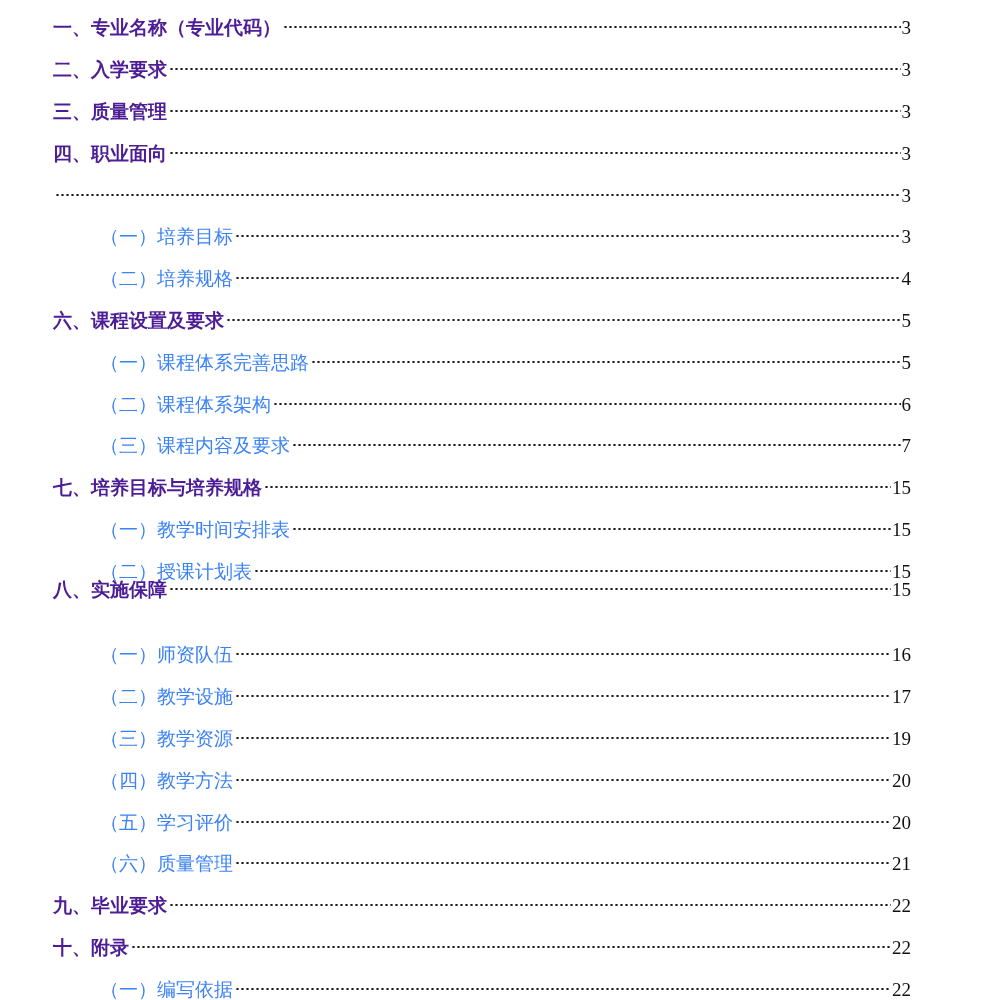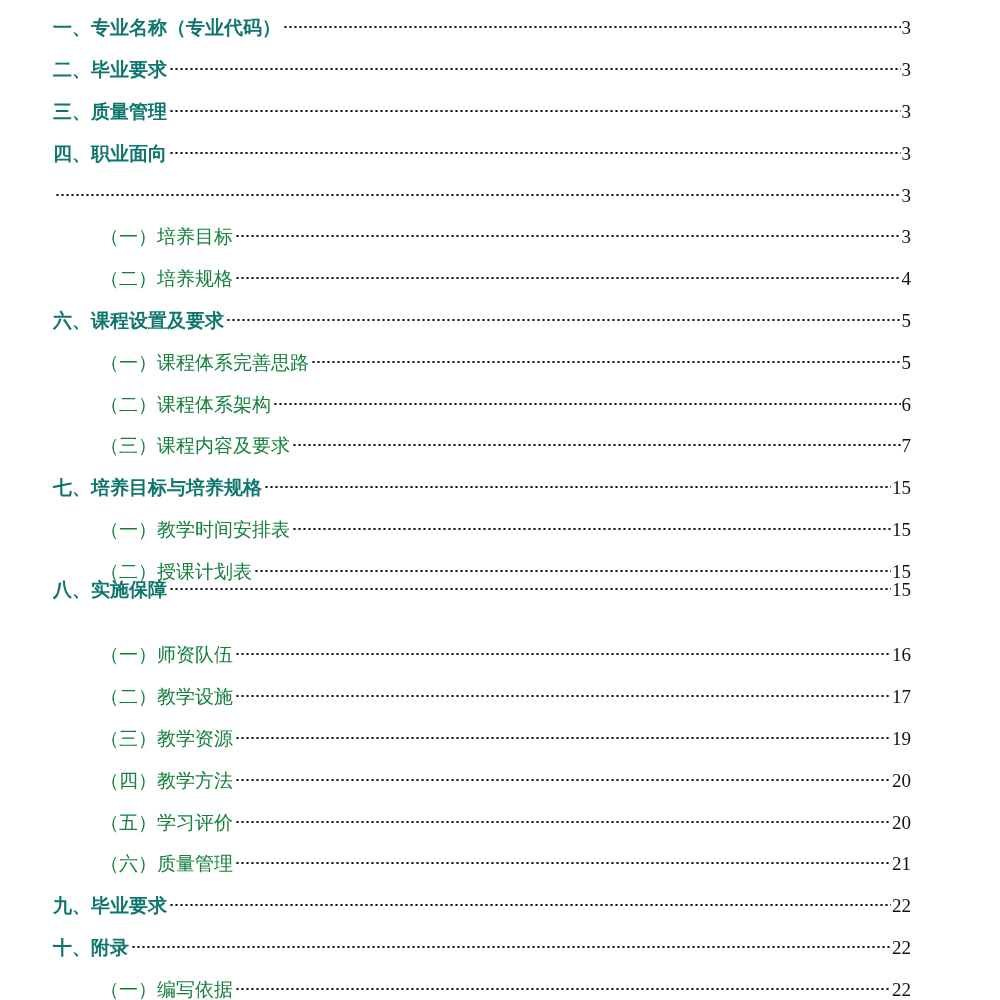--- a/index.html
+++ b/index.html
@@ -39,26 +39,26 @@
     .level-2 .inner { left: 100px; }
     .toc-label {
       white-space: nowrap;
       flex: 0 0 auto;
       font-size: 19px;
       line-height: 30px;
     }
     .level-1 .toc-label {
       font-family: "DejaVu Sans", "Liberation Sans", sans-serif;
       font-weight: bold;
-      color: #0f766e;
+      color: #4c1d95;
     }
     .level-2 .toc-label {
       font-family: "DejaVu Serif", "Liberation Serif", serif;
       font-weight: normal;
-      color: #15803d;
+      color: #3b82f6;
     }
     .leader {
       flex: 1 1 auto;
       height: 30px;
       margin: 0 1px 0 2px;
       background-image: radial-gradient(circle, #1a1a1a 1px, transparent 1.3px);
       background-size: 5px 4px;
       background-repeat: repeat-x;
       background-position: 0 21px;
     }
@@ -78,21 +78,21 @@
   <div class="toc-row level-1" style="top:4px">
       <div class="inner">
         <span class="toc-label">一、专业名称（专业代码）</span>
         <span class="leader"></span>
         <span class="toc-page">3</span>
       </div>
     </div>
 
   <div class="toc-row level-1" style="top:46px">
       <div class="inner">
-        <span class="toc-label">二、毕业要求</span>
+        <span class="toc-label">二、入学要求</span>
         <span class="leader"></span>
         <span class="toc-page">3</span>
       </div>
     </div>
 
   <div class="toc-row level-1" style="top:88px">
       <div class="inner">
         <span class="toc-label">三、质量管理</span>
         <span class="leader"></span>
         <span class="toc-page">3</span>

